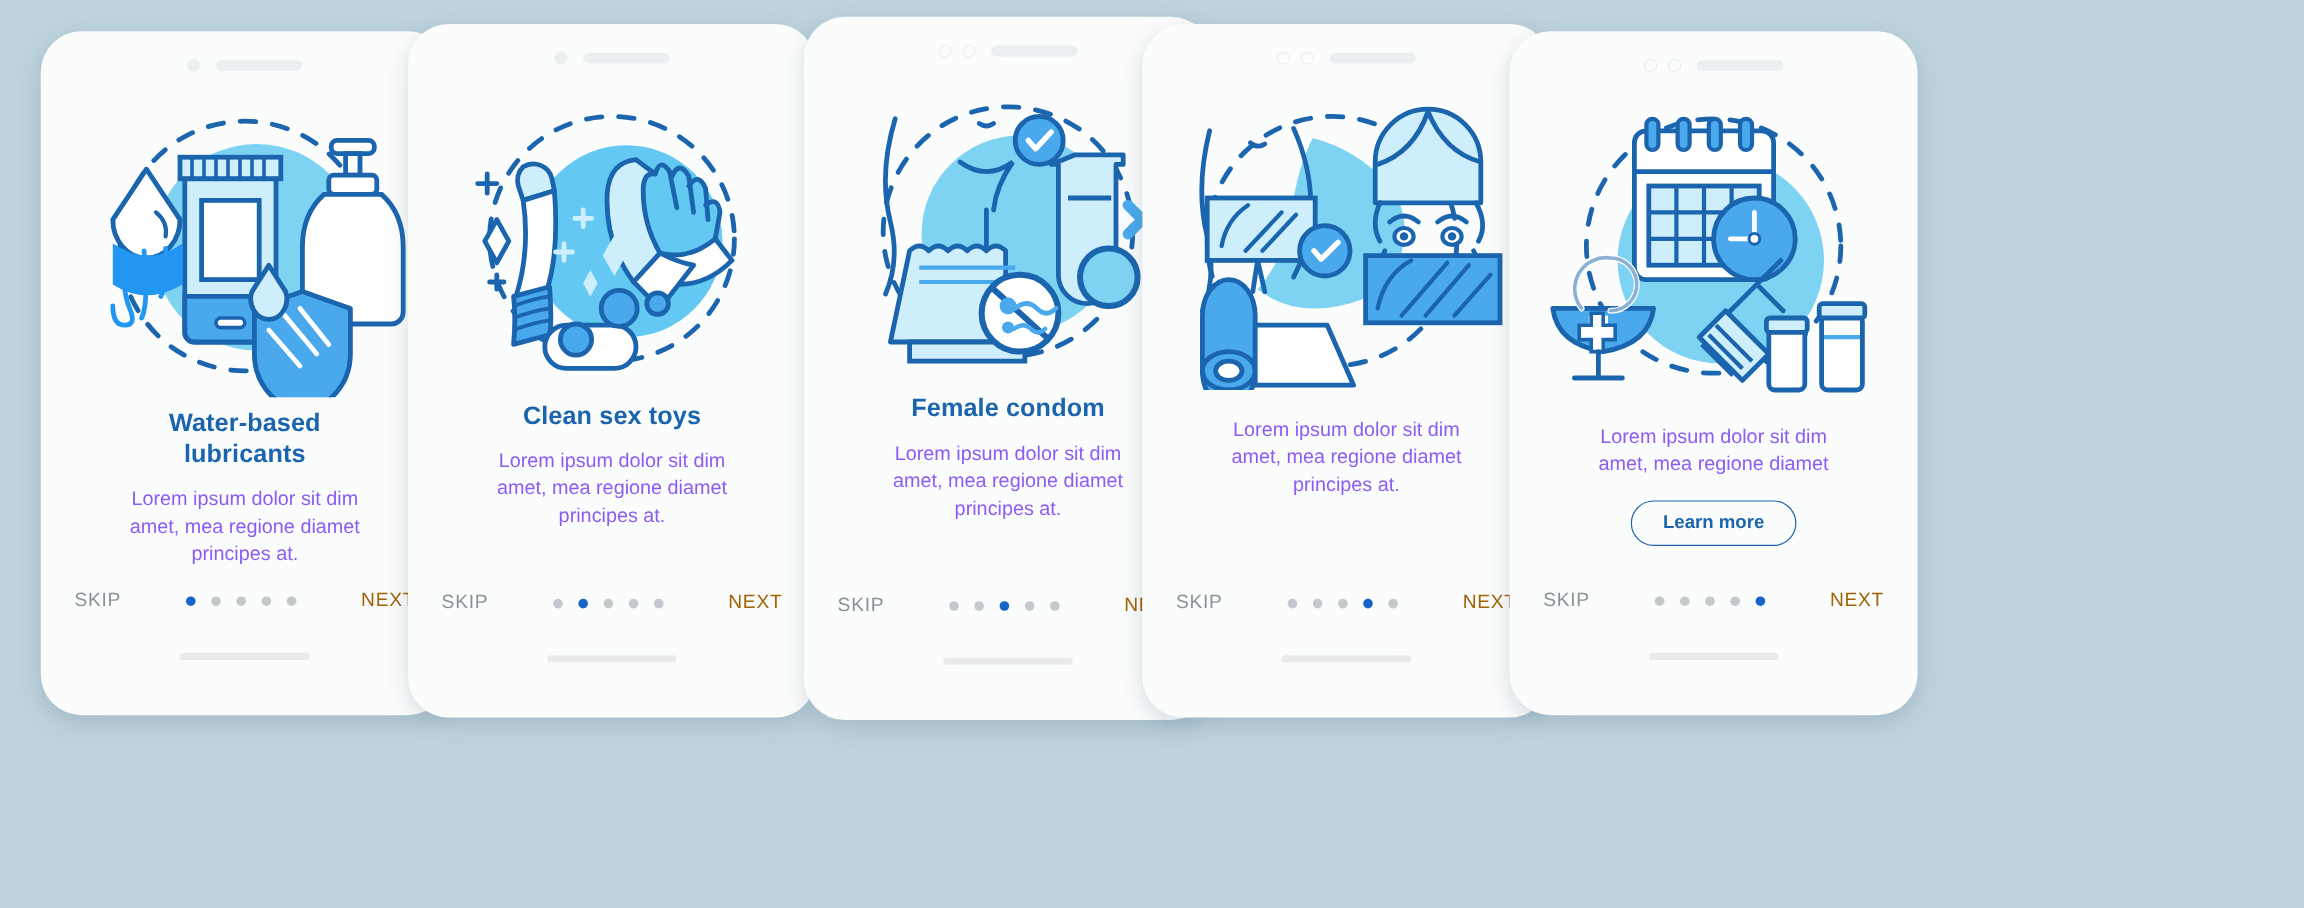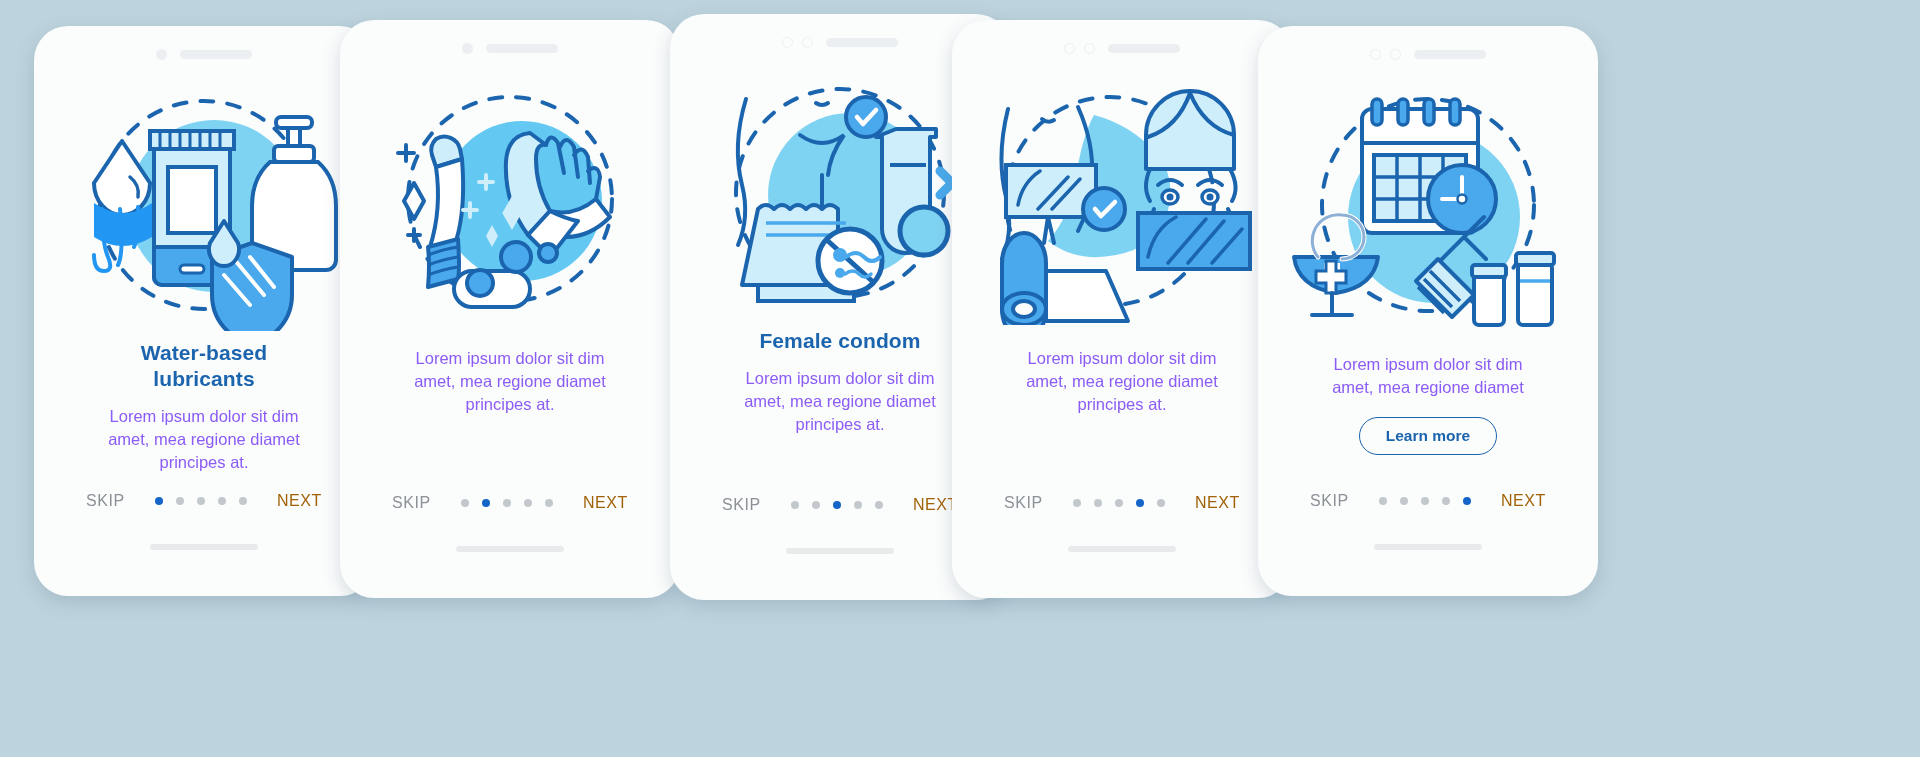--- a/index.html
+++ b/index.html
@@ -74,21 +74,21 @@
     padding:9px 26px;
     cursor:pointer;
   }
 
   
   .nav {
     margin-top:auto;
     display:flex;
     align-items:center;
     justify-content:space-between;
-    padding:0 52px;
+    padding:0 28px;
     flex-shrink:0;
   }
   .skip { color:#8b9197; font-size:16px; letter-spacing:.6px; cursor:pointer; }
   .next { color:#a16207; font-size:16px; letter-spacing:.6px; cursor:pointer; }
   .dots { display:flex; gap:13px; align-items:center; }
   .dot { width:8px; height:8px; border-radius:50%; background:#c3c8cc; }
   .dot.on { background:#1565c8; }
 
   .homebar {
     width:108px; height:6px; border-radius:3px;
@@ -181,20 +181,21 @@
     <path d="M44 108 l10 18 l-10 18 l-10 -18 Z" fill="#fff" stroke="#1b64ae" stroke-width="4" stroke-linejoin="round"></path>
     <path d="M142 124 l8 14 l-8 14 l-8 -14 Z" fill="#cfeefc" stroke="#cfeefc" stroke-width="3"></path>
     <path d="M122 150 l6 11 l-6 11 l-6 -11 Z" fill="#cfeefc"></path>
     <path d="M36 70 v16 M28 78 h16" stroke="#1b64ae" stroke-width="4" stroke-linecap="round"></path>
     <path d="M100 128 v14 M93 135 h14" stroke="#cfeefc" stroke-width="4" stroke-linecap="round"></path>
     <path d="M116 100 v14 M109 107 h14" stroke="#cfeefc" stroke-width="4" stroke-linecap="round"></path>
     <path d="M44 154 v12 M38 160 h12" stroke="#1b64ae" stroke-width="4" stroke-linecap="round"></path>
   </svg>
       </div>
       <div class="txt">
+        <div class="title"><span>Clean sex toys</span></div>
         <div class="body"><span>Lorem ipsum dolor sit dim</span><br><span>amet, mea regione diamet</span><br><span>principes at.</span></div>
       </div>
       <div class="nav" style="margin-top: auto;">
         <span class="skip">SKIP</span>
         <div class="dots">
           <span class="dot"></span>
           <span class="dot on"></span>
           <span class="dot"></span>
           <span class="dot"></span>
           <span class="dot"></span>

